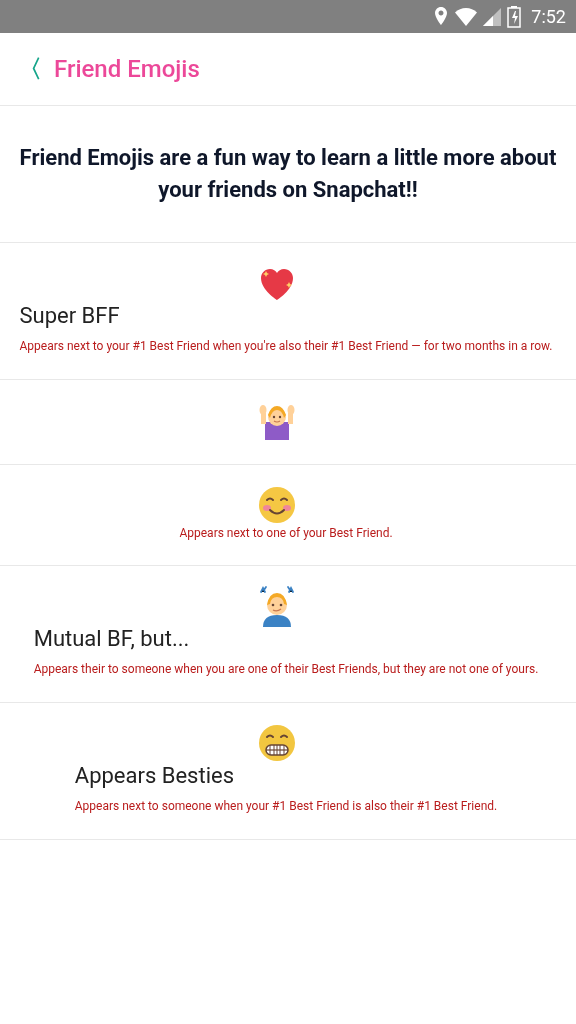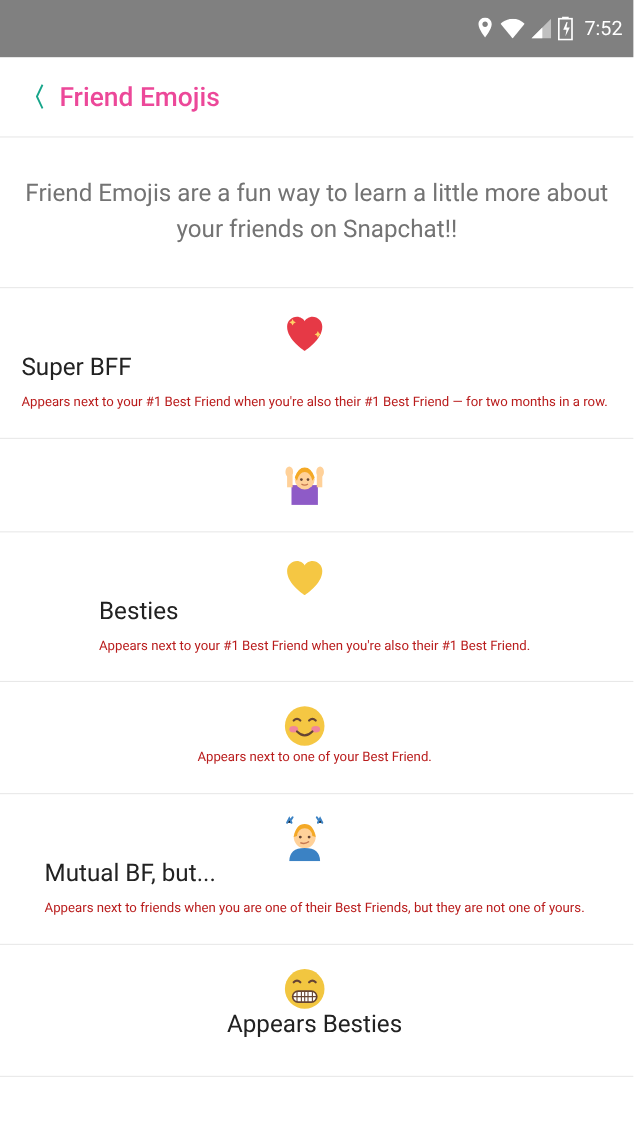--- a/index.html
+++ b/index.html
@@ -4,21 +4,21 @@
   <style>
     * { margin: 0; padding: 0; box-sizing: border-box; }
     body {
       font-family: -apple-system, BlinkMacSystemFont, 'Segoe UI', Roboto, Helvetica, Arial, sans-serif;
       width: 576px;
       height: 1024px;
       background: #fff;
       overflow: hidden;
     }
     .status-bar {
-      height: 52px;
+      height: 33px;
       background: #808080;
       display: flex;
       justify-content: flex-end;
       align-items: center;
       padding: 0 10px;
       gap: 6px;
       color: #fff;
     }
     .status-bar .time {
       font-size: 18px;
@@ -46,22 +46,22 @@
       font-size: 24px;
       font-weight: 500;
     }
     .intro {
       padding: 36px 18px 36px;
       text-align: center;
       border-bottom: 1px solid #e8e8e8;
     }
     .intro-text {
       font-size: 22px;
-      font-weight: 400;
-      color: #737373;
+      font-weight: 700;
+      color: #0f172a;
       line-height: 1.45;
     }
     .emoji-list {
       display: flex;
       flex-direction: column;
     }
     .emoji-item {
       display: flex;
       align-items: center;
       padding: 20px 18px 24px 14px;
@@ -157,31 +157,20 @@
         <circle cx="23" cy="17" r="1.2" fill="#664433"></circle>
         <path d="M17 21 Q20 23 23 21" stroke="#c87850" stroke-width="1.2" fill="none"></path>
         <ellipse cx="6" cy="10" rx="3.5" ry="5" fill="#ffd199"></ellipse>
         <ellipse cx="34" cy="10" rx="3.5" ry="5" fill="#ffd199"></ellipse>
         <rect x="4" y="13" width="5" height="11" fill="#ffd199"></rect>
         <rect x="31" y="13" width="5" height="11" fill="#ffd199"></rect>
       </svg>
     </div>
   </div>
 
-  <div class="emoji-item">
-    <div class="emoji-icon">
-      <svg width="40" height="38" viewBox="0 0 40 38">
-        <path d="M20 36s-16-10-16-22c0-5 4-9 9-9 3 0 6 2 7 4 1-2 4-4 7-4 5 0 9 4 9 9 0 12-16 22-16 22z" fill="#f5c743"></path>
-      </svg>
-    </div>
-    <div class="emoji-content">
-      <div class="emoji-title">Besties</div>
-      <div class="emoji-desc">Appears next to your #1 Best Friend when you're also their #1 Best Friend.</div>
-    </div>
-  </div>
 
   <div class="emoji-item">
     <div class="emoji-icon">
       <svg width="40" height="40" viewBox="0 0 40 40">
         <circle cx="20" cy="20" r="18" fill="#f5c743"></circle>
         <path d="M10 15 Q13 12 16 15" stroke="#664433" stroke-width="2" fill="none" stroke-linecap="round"></path>
         <path d="M24 15 Q27 12 30 15" stroke="#664433" stroke-width="2" fill="none" stroke-linecap="round"></path>
         <ellipse cx="10" cy="23" rx="4" ry="3" fill="#f0869a"></ellipse>
         <ellipse cx="30" cy="23" rx="4" ry="3" fill="#f0869a"></ellipse>
         <path d="M13 25 Q20 32 27 25" stroke="#664433" stroke-width="2" fill="none" stroke-linecap="round"></path>
@@ -199,37 +188,38 @@
         <path d="M6 42 Q6 30 20 30 Q34 30 34 42 Z" fill="#3b82c4"></path>
         <circle cx="20" cy="20" r="10" fill="#ffd199"></circle>
         <path d="M10 20 Q12 8 20 8 Q28 8 30 20 L27 19 Q26 12 20 12 Q14 12 13 19 Z" fill="#f4a926"></path>
         <circle cx="16" cy="20" r="1.3" fill="#664433"></circle>
         <circle cx="24" cy="20" r="1.3" fill="#664433"></circle>
         <path d="M16 25 Q20 27 24 24" stroke="#c87850" stroke-width="1.3" fill="none"></path>
       </svg>
     </div>
     <div class="emoji-content">
       <div class="emoji-title">Mutual BF, but...</div>
-      <div class="emoji-desc">Appears next to friends when you are one of their Best Friends, but they are not one of yours.</div>
+      <div class="emoji-desc">Appears their to someone when you are one of their Best Friends, but they are not one of yours.</div>
     </div>
   </div>
 
   <div class="emoji-item">
     <div class="emoji-icon">
       <svg width="40" height="40" viewBox="0 0 40 40">
         <circle cx="20" cy="20" r="18" fill="#f2c640"></circle>
         <path d="M10 14 Q13 11 16 14" stroke="#664433" stroke-width="2" fill="none" stroke-linecap="round"></path>
         <path d="M24 14 Q27 11 30 14" stroke="#664433" stroke-width="2" fill="none" stroke-linecap="round"></path>
         <rect x="9" y="22" width="22" height="10" rx="5" fill="#fff" stroke="#664433" stroke-width="1.5"></rect>
         <line x1="9" y1="27" x2="31" y2="27" stroke="#664433" stroke-width="1.2"></line>
         <line x1="13" y1="22" x2="13" y2="32" stroke="#664433" stroke-width="1"></line>
         <line x1="17" y1="22" x2="17" y2="32" stroke="#664433" stroke-width="1"></line>
         <line x1="20" y1="22" x2="20" y2="32" stroke="#664433" stroke-width="1"></line>
         <line x1="23" y1="22" x2="23" y2="32" stroke="#664433" stroke-width="1"></line>
         <line x1="27" y1="22" x2="27" y2="32" stroke="#664433" stroke-width="1"></line>
       </svg>
     </div>
     <div class="emoji-content">
       <div class="emoji-title">Appears Besties</div>
+      <div class="emoji-desc">Appears next to someone when your #1 Best Friend is also their #1 Best Friend.</div>
     </div>
   </div>
 
 </div>
 
 </body></html>

